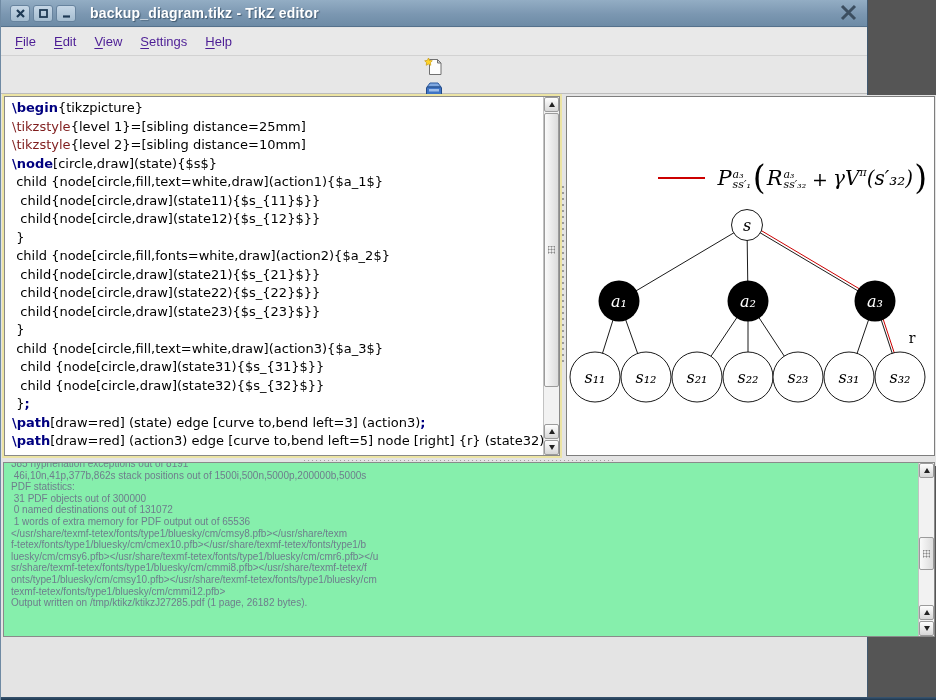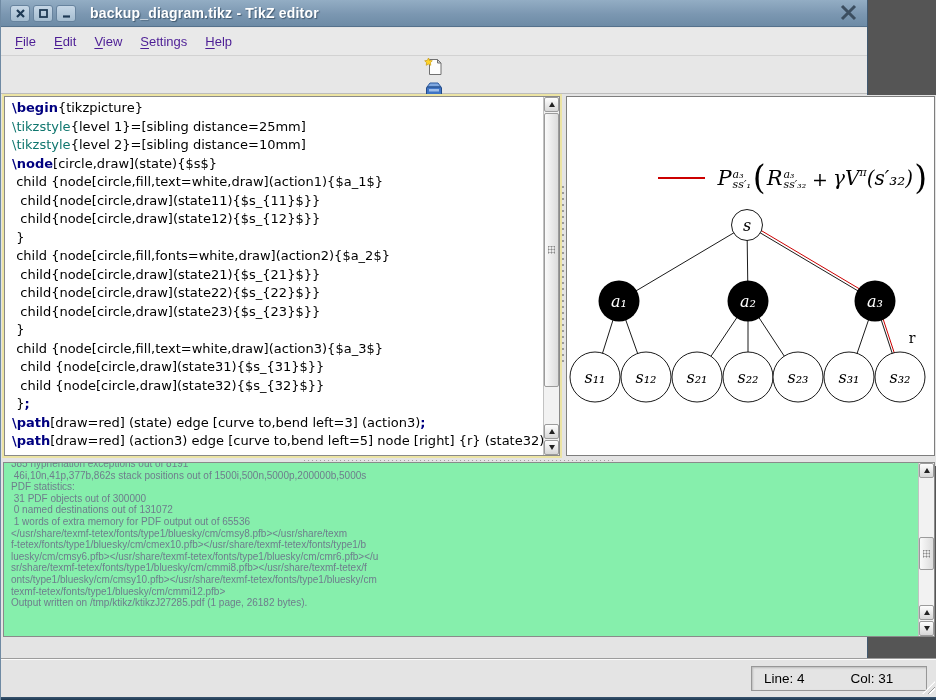--- a/index.html
+++ b/index.html
@@ -45,21 +45,21 @@
   .tri-up { width:0; height:0; border-left:3.5px solid transparent; border-right:3.5px solid transparent; border-bottom:5px solid #222; }
 
   
   .main { position:absolute; left:0; top:95px; width:936px; height:363px; background:#e4e4e4; }
   .editor-outer { position:absolute; left:3px; top:1px; width:556px; height:360px;
     background:#fff; border:1px solid #8a8a8a; box-shadow:0 0 0 2px #ece4a4; }
   .code-area { position:absolute; left:0; top:0; right:16px; bottom:0; overflow:hidden;
     padding:3px 0 0 7px; font-family:"DejaVu Sans", sans-serif; font-size:13px; }
   .code-line { height:18.5px; white-space:pre; color:#000; }
   .code-line .k { color:#000080; font-weight:bold; }
-  .code-line .t { color:#0f766e; }
+  .code-line .t { color:#7f1d1d; }
 
   .vsplitter { position:absolute; left:559px; top:1px; width:6px; height:360px; }
   .vsplitter::after { content:""; position:absolute; left:2px; top:90px; height:180px; width:2px;
     background-image:repeating-linear-gradient(#9a9a9a 0 2px, transparent 2px 6px); }
 
   .preview { position:absolute; left:565px; top:1px; width:369px; height:360px;
     background:#fff; border:1px solid #7e7e7e; }
 
   
   .sb { position:absolute; width:16px; background:#f2f2f2; border-left:1px solid #c2c2c2; }
@@ -394,22 +394,15 @@
       <div class="sb-thumb" style="bottom:66px; height:33px;"></div>
       <div class="sb-btn" style="bottom:16px;">
           <span class="tri-up"></span>
         </div>
       <div class="sb-btn" style="bottom:0;">
           <span class="tri-dn"></span>
         </div>
     </div>
   </div>
 
-  <div class="statusbar">
-    <div class="status-panel">
-      <span>Line: 4</span>
-      <span class="status-col">Col: 31</span>
-    </div>
-    <div class="size-grip"></div>
-  </div>
 
   <div class="bottombar"></div>
 </div>
 
 </body></html>

